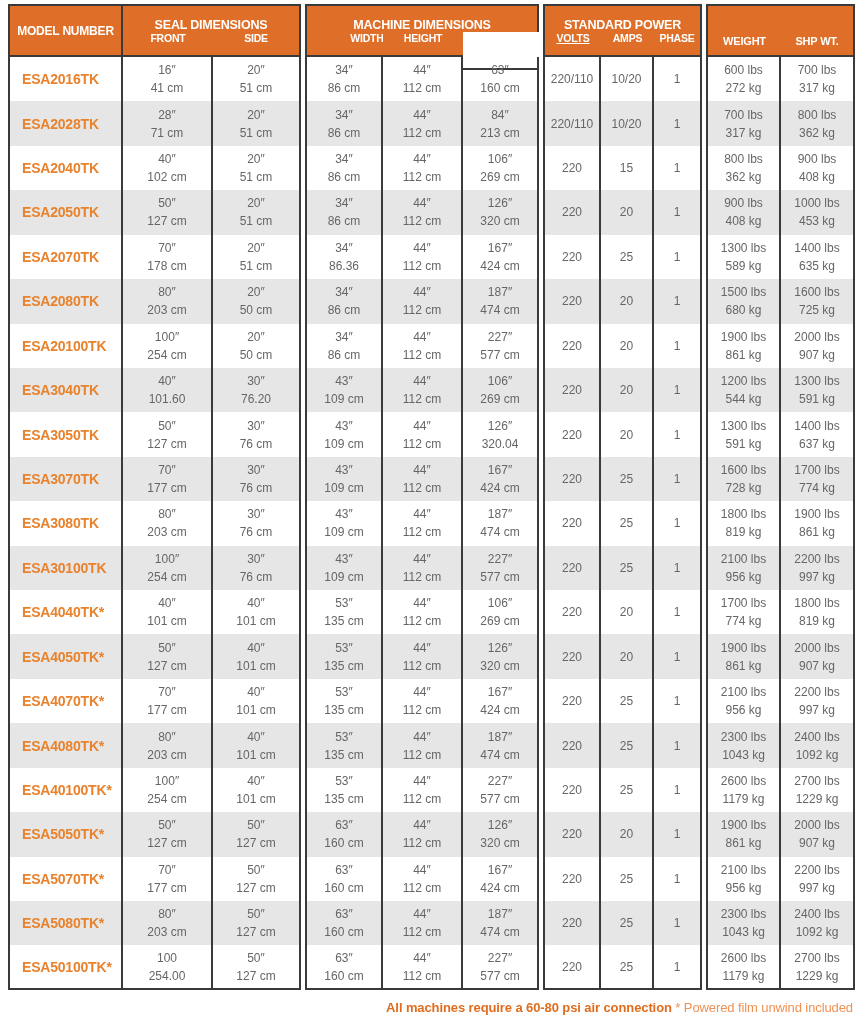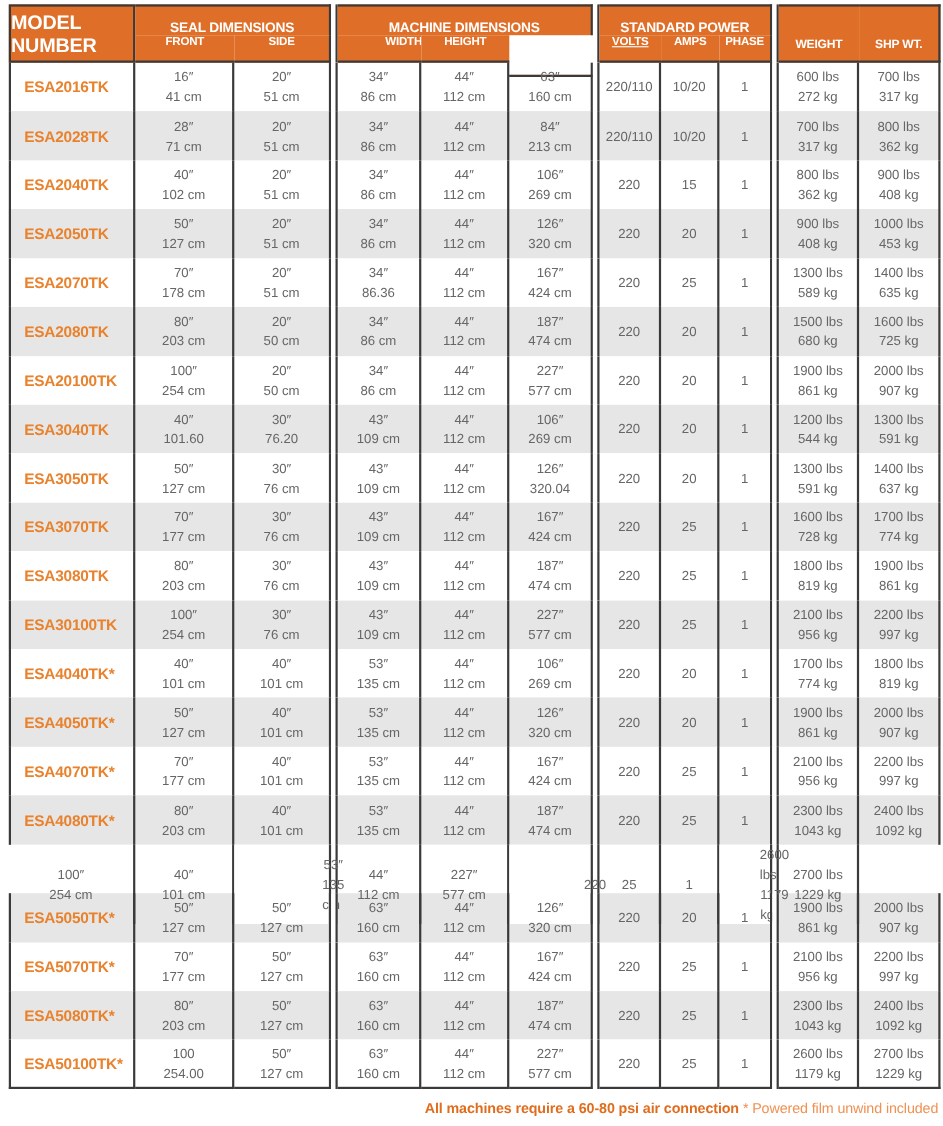--- a/index.html
+++ b/index.html
@@ -23,21 +23,21 @@
     grid-template-columns:var(--cols);
     grid-template-rows:28px 25px;
   }
   .hcell{
     background:var(--orange);color:#fff;font-weight:bold;
     display:flex;align-items:center;justify-content:center;
     letter-spacing:-0.2px;
   }
   .h-group{font-size:12.5px;}
   .h-sub{font-size:10.5px;align-items:flex-start;}
-  .h-model{grid-column:1;grid-row:1/3;font-size:18px;
+  .h-model{grid-column:1;grid-row:1/3;font-size:12px;
     border-top:2px solid var(--line);border-bottom:2px solid var(--line);
     border-left:2px solid var(--line);border-right:2px solid var(--line);}
   .h-seal{grid-column:2/4;grid-row:1;border-top:2px solid var(--line);border-right:2px solid var(--line);align-items:flex-end;}
   .h-front{grid-column:2;grid-row:2;border-bottom:2px solid var(--line);}
   .h-side{grid-column:3;grid-row:2;border-bottom:2px solid var(--line);border-right:2px solid var(--line);}
   .h-gut1{grid-column:4;grid-row:1/3;}
   .h-machine{grid-column:5/8;grid-row:1;border-top:2px solid var(--line);border-right:2px solid var(--line);align-items:flex-end;}
   .h-width{grid-column:5;grid-row:2;border-bottom:2px solid var(--line);padding-left:44px;}
   .h-height{grid-column:6;grid-row:2;border-bottom:2px solid var(--line);}
   .h-length{grid-column:7;grid-row:2;border-bottom:2px solid var(--line);border-right:2px solid var(--line);margin-top:36px;}
@@ -707,20 +707,21 @@
         <span>2300 lbs</span>
         <span>1043 kg</span>
       </div>
       <div class="cell c-shp">
         <span>2400 lbs</span>
         <span>1092 kg</span>
       </div>
     </div>
 
     <div class="row">
+      <div class="cell c-model">ESA40100TK*</div>
       <div class="cell c-front">
         <span>100″</span>
         <span>254 cm</span>
       </div>
       <div class="cell c-side">
         <span>40″</span>
         <span>101 cm</span>
       </div>
       <div class="gut"></div>
       <div class="cell c-width">

